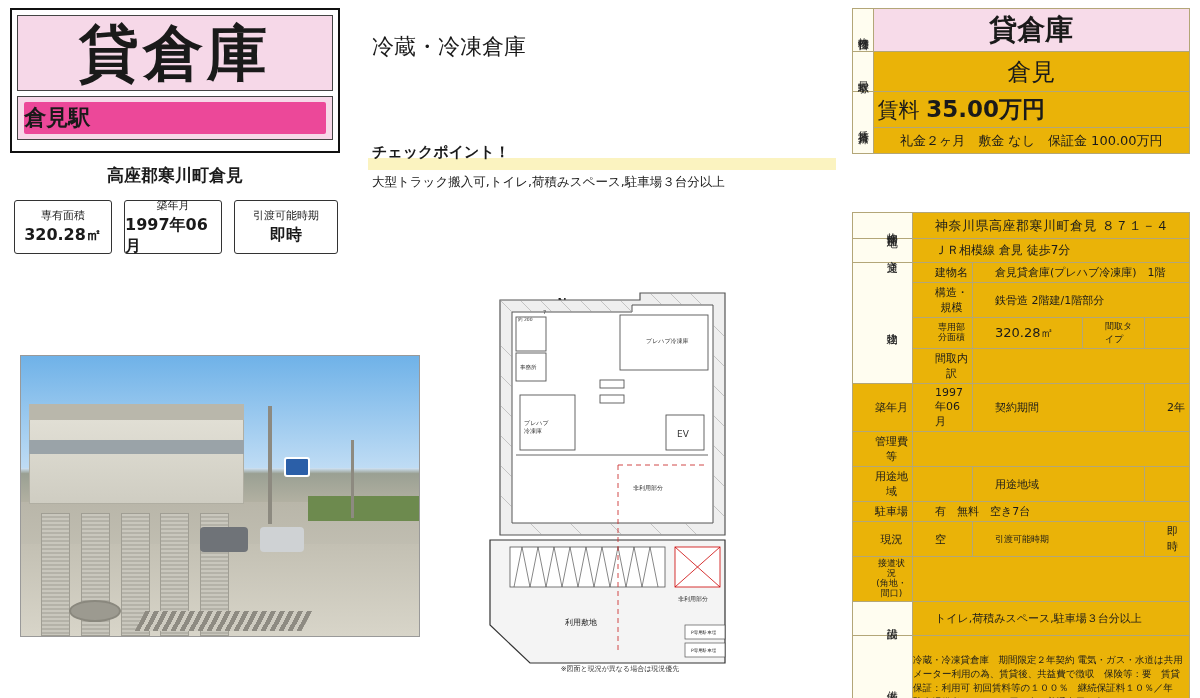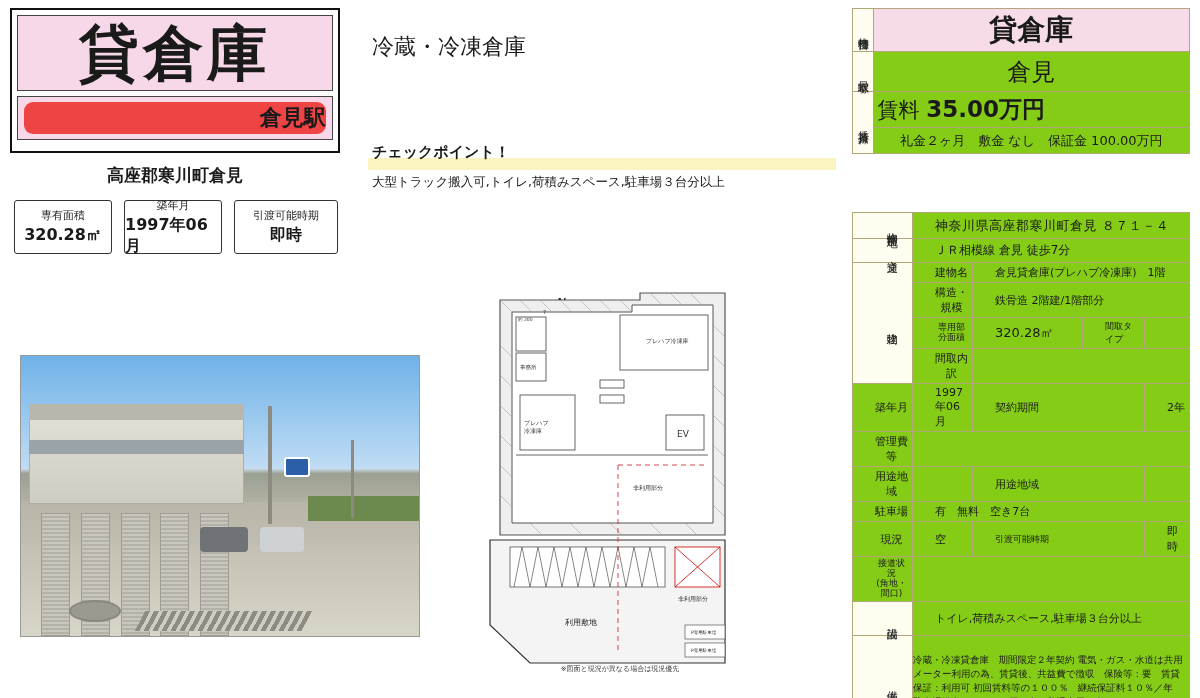--- a/index.html
+++ b/index.html
@@ -45,29 +45,29 @@
   .title-station {
     margin: 0 5px 5px 5px;
     height: 44px;
     background: #f6d8e8;
     border: 1px solid #444;
     display: flex;
     align-items: center;
     justify-content: center;
   }
   .title-station span {
-    background: #ef4444;
+    background: #ec4899;
     display: block;
     width: 96%;
     height: 32px;
     line-height: 32px;
-    text-align: right;
+    text-align: left;
     font-size: 22px;
     font-weight: bold;
-    border-radius: 9px;
+    border-radius: 2px;
     font-family: "DejaVu Sans", sans-serif;
   }
   .address-line {
     position: absolute;
     left: 10px; top: 164px;
     width: 330px;
     text-align: center;
     font-size: 17px;
     font-weight: bold;
     font-family: "DejaVu Sans", sans-serif;
@@ -201,21 +201,21 @@
     border-collapse: collapse;
     font-family: "DejaVu Sans", sans-serif;
     background: #fffdf0;
   }
   .rt td, .rt th {
     border: 1px solid #b3a678;
     padding: 2px 4px;
     font-weight: normal;
     font-size: 11px;
     vertical-align: middle;
-    background: #84cc16;
+    background: #eab308;
   }
   .vhead {
     width: 16px;
     text-align: center;
     font-size: 9px;
     line-height: 1.05;
     color: #222;
     background: #fffdf0 !important;
   }
   .vhead span { writing-mode: vertical-rl; display: inline-block; letter-spacing: 1px;}

